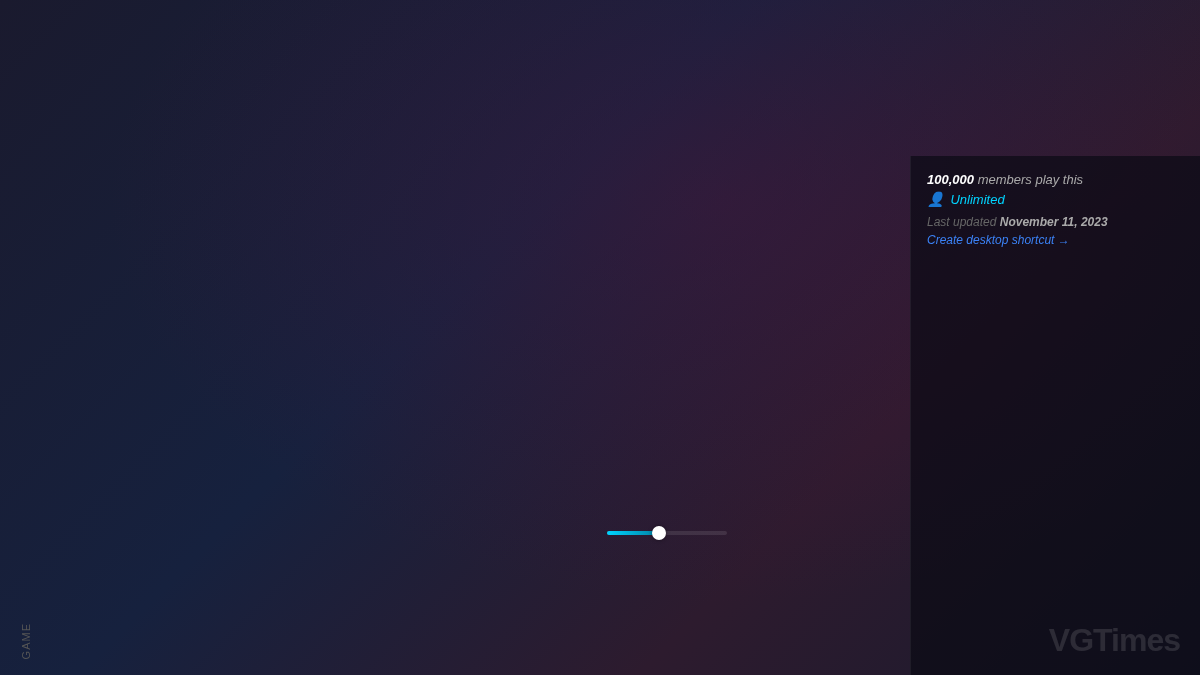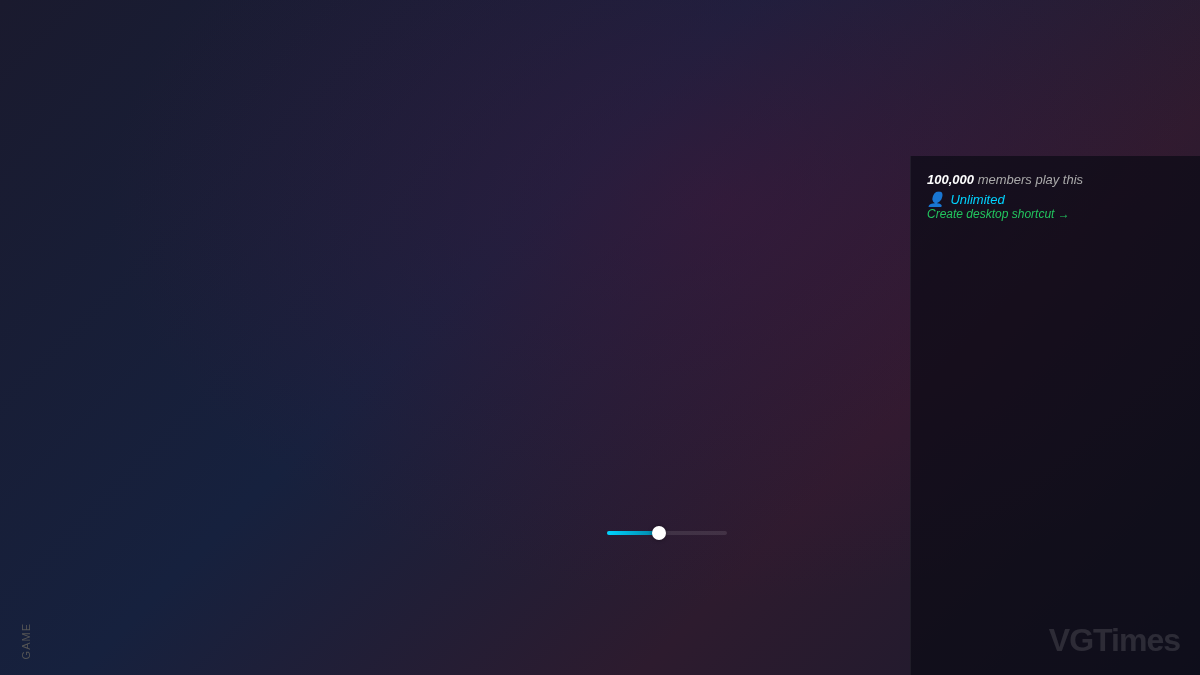--- a/index.html
+++ b/index.html
@@ -525,21 +525,21 @@
     .creator-icon { font-size: 14px; color: #888; }
     .creator-name { font-size: 13px; color: #00d4ff; }
     .last-updated {
       font-size: 12px;
       color: #666;
       margin: 8px 0 4px 0;
     }
     .last-updated strong { color: #aaa; }
     .desktop-shortcut {
       font-size: 12px;
-      color: #22c55e;
+      color: #3b82f6;
       cursor: pointer;
       display: flex;
       align-items: center;
       gap: 4px;
     }
 
     
     .watermark {
       position: absolute;
       bottom: 16px;
@@ -791,20 +791,24 @@
 
     <aside class="right-panel">
       <div class="members-count">
         <strong>100,000</strong>
         <span>members play this</span>
       </div>
       <div class="creator-row">
         <span class="creator-icon">👤</span>
         <span class="creator-name">Unlimited</span>
       </div>
+      <div class="last-updated">
+        <span>Last updated</span>
+        <strong>November 11, 2023</strong>
+      </div>
       <div class="desktop-shortcut">
         <span>Create desktop shortcut →</span>
       </div>
     </aside>
   </div>
 
   <div class="watermark">VGTimes</div>
 </div>
 
 </body></html>

